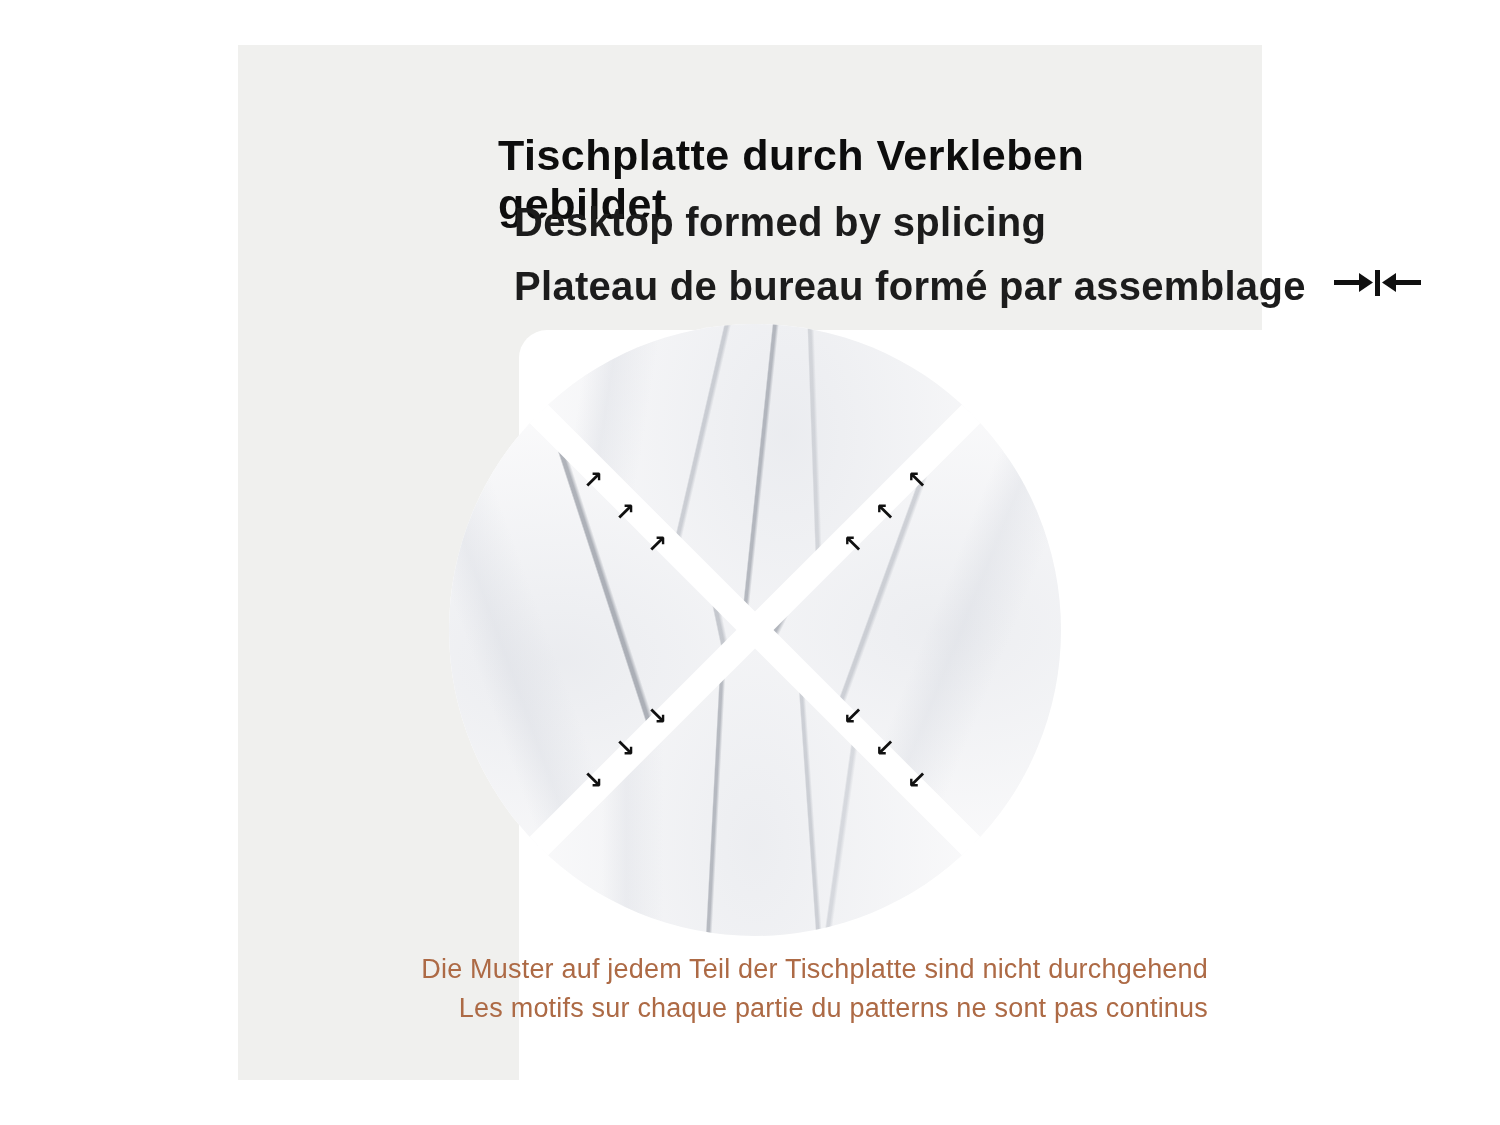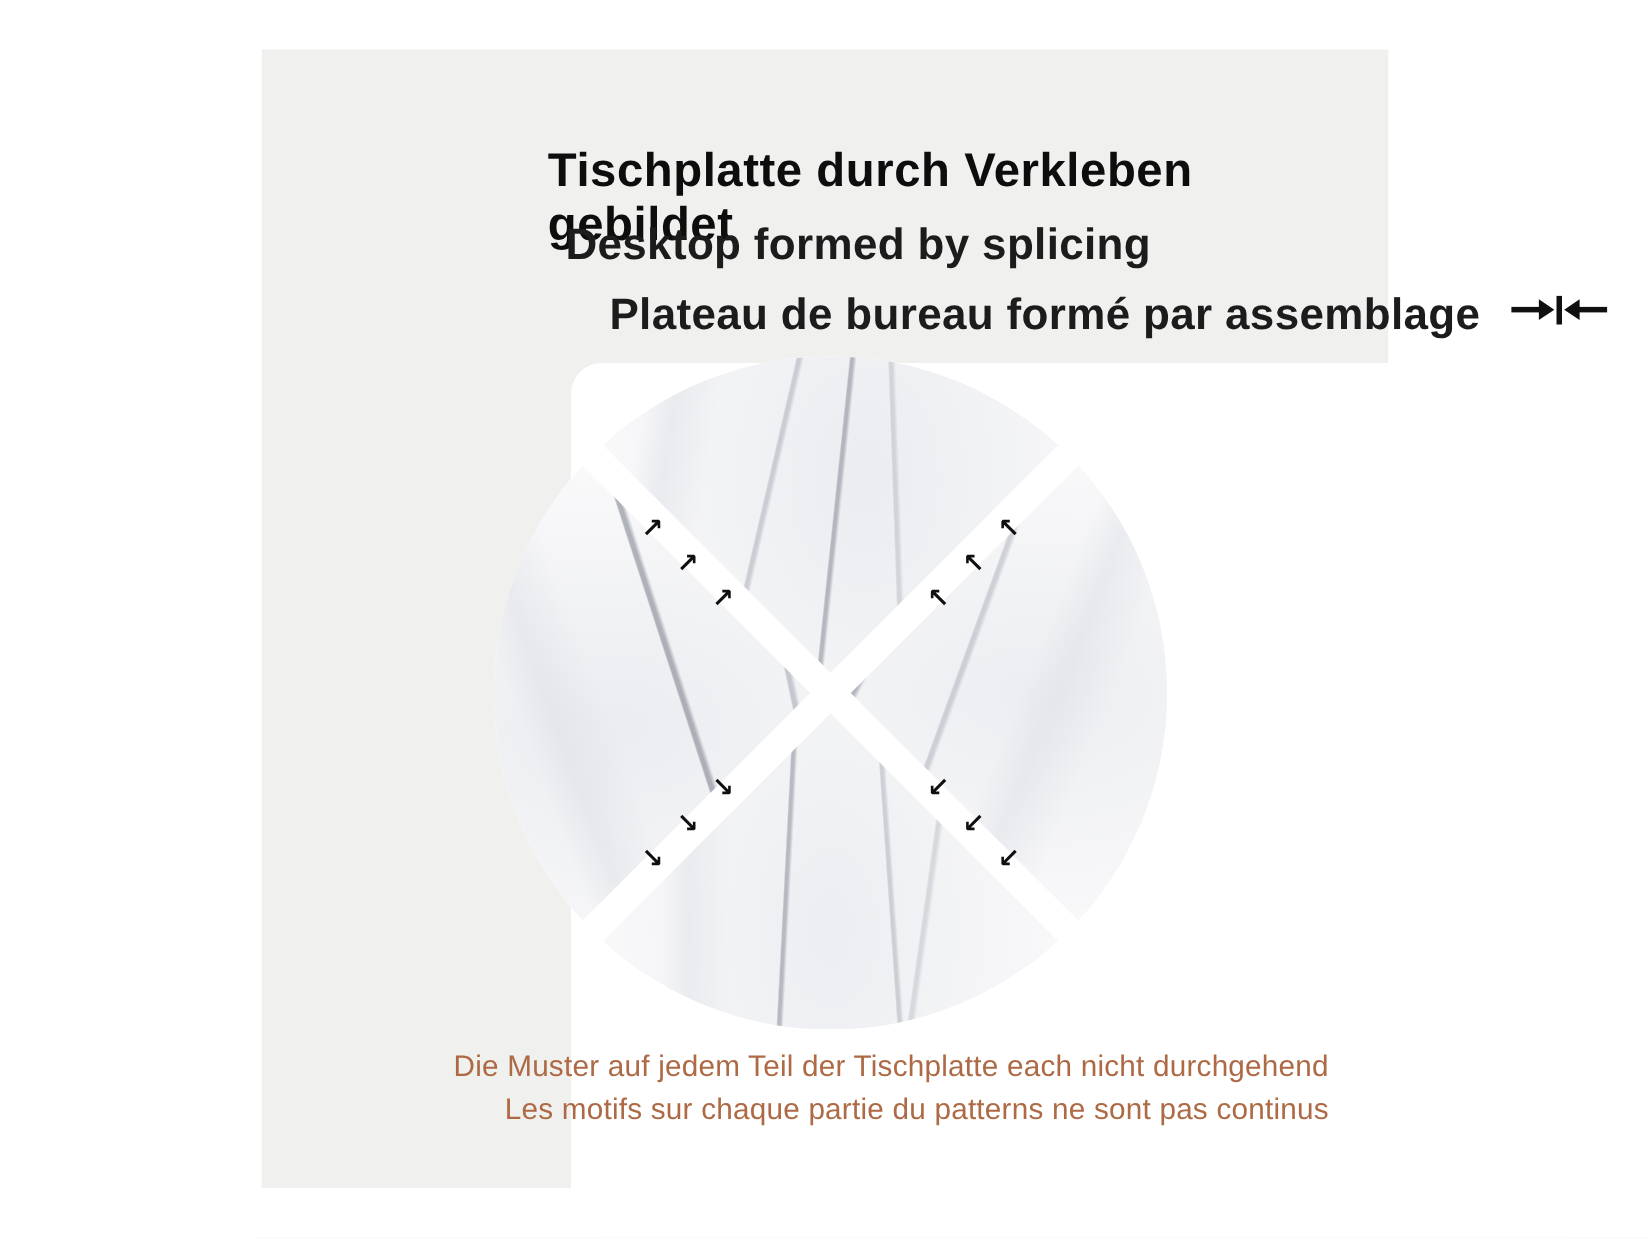--- a/index.html
+++ b/index.html
@@ -14,21 +14,21 @@
   .title{
     position:absolute;left:260px;top:86px;margin:0;
     font-size:43px;font-weight:800;color:#0d0d0d;letter-spacing:.5px;
     font-family:"Liberation Sans", sans-serif;
   }
   .subtitle{
     position:absolute;left:276px;font-size:40px;font-weight:700;color:#1c1c1c;
     letter-spacing:.3px;white-space:nowrap;
   }
   .sub-en{top:155px;}
-  .sub-fr{top:219px;display:flex;align-items:center;gap:26px;margin-left:40px;}
+  .sub-fr{top:219px;display:flex;align-items:center;gap:26px;}
   .splice-icon{display:inline-block;flex:0 0 auto;}
   .card{
     position:absolute;left:281px;top:285px;width:938px;height:795px;
     background:#ffffff;border-radius:28px;
   }
   .circle{
     position:absolute;left:449px;top:324px;width:612px;height:612px;
     border-radius:50%;overflow:hidden;background:#fff;
   }
   .piece{position:absolute;inset:0;background-color:#fafafb;}
@@ -124,15 +124,15 @@
   <div class="arrow" style="left:194px;top:378px;">↘</div>
   <div class="arrow" style="left:162px;top:410px;">↘</div>
   <div class="arrow" style="left:130px;top:442px;">↘</div>
 
   <div class="arrow" style="left:390px;top:378px;">↙</div>
   <div class="arrow" style="left:422px;top:410px;">↙</div>
   <div class="arrow" style="left:454px;top:442px;">↙</div>
 </div>
 
 <div class="captions">
-  <div>Die Muster auf jedem Teil der Tischplatte each nicht durchgehend</div>
+  <div>Die Muster auf jedem Teil der Tischplatte sind nicht durchgehend</div>
   <div>Les motifs sur chaque partie du patterns ne sont pas continus</div>
 </div>
 
 </body></html>

